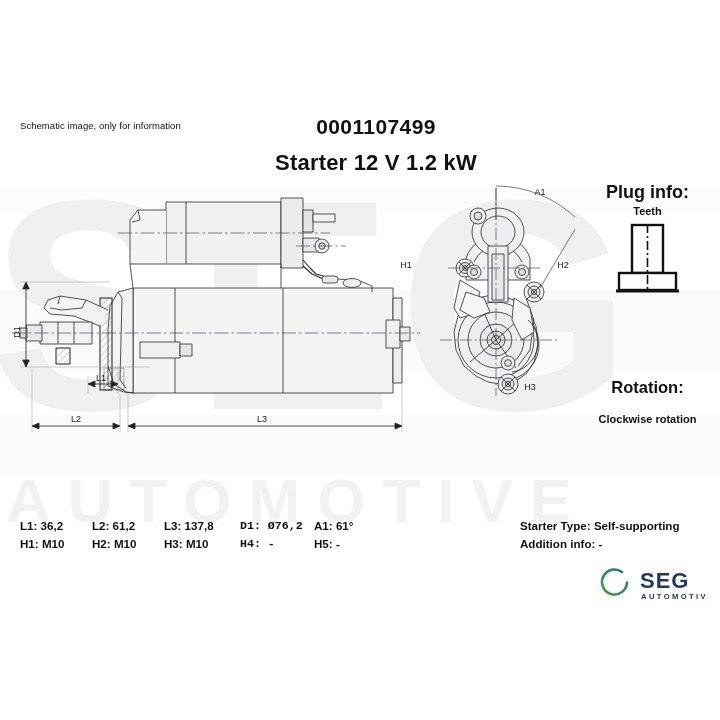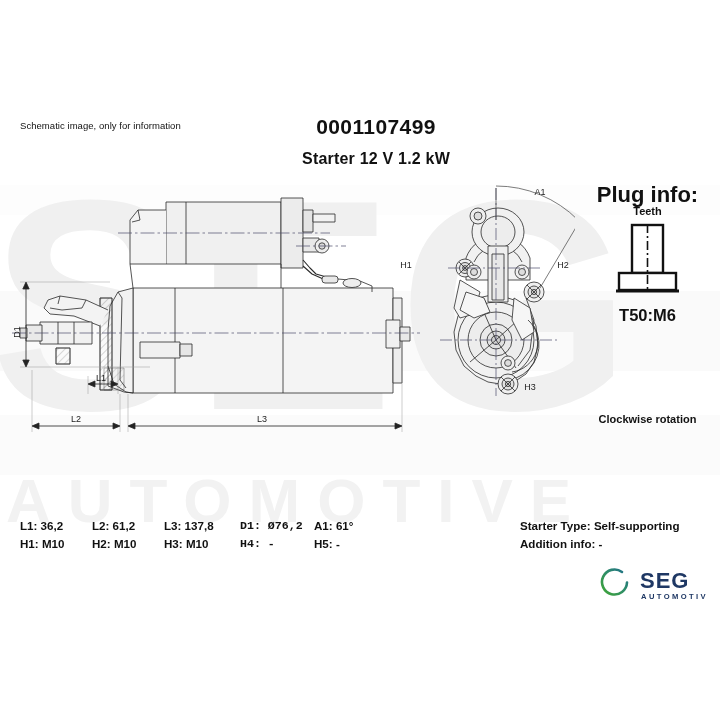--- a/index.html
+++ b/index.html
@@ -37,32 +37,32 @@
     position:absolute;left:20px;top:120px;
     font-size:9.5px;font-weight:400;color:#111;letter-spacing:0.05px;
   }
   .part-no{
     position:absolute;left:0;top:115px;width:720px;
     text-align:center;font-size:21px;font-weight:700;letter-spacing:0.4px;
     padding-left:32px;box-sizing:border-box;
   }
   .title{
     position:absolute;left:0;top:150px;width:720px;
-    text-align:center;font-size:16px;font-weight:700;letter-spacing:0.2px;
+    text-align:center;font-size:22px;font-weight:700;letter-spacing:0.2px;
     padding-left:32px;box-sizing:border-box;
   }
 
   
   .drawing{position:absolute;left:0;top:180px;width:575px;height:280px;}
   .drawing svg{display:block;}
 
   
   .plug-panel{position:absolute;left:575px;top:180px;width:145px;height:280px;}
   .plug-title{position:absolute;left:0;top:2px;width:145px;text-align:center;
-    font-size:22px;font-weight:700;}
+    font-size:18px;font-weight:700;}
   .bolt-label{position:absolute;left:0;top:25px;width:145px;text-align:center;
     font-size:11px;font-weight:700;}
   .bolt-svg{position:absolute;left:0;top:38px;width:145px;}
   .plug-row{position:absolute;width:145px;text-align:center;font-size:16.5px;font-weight:700;}
   .t50{left:0;top:126px;}
   .t30{left:0;top:162px;}
   .rot-title{left:0;top:198px;}
   .rot-val{position:absolute;left:0;top:233px;width:145px;text-align:center;
     font-size:11px;font-weight:700;}
 
@@ -294,21 +294,21 @@
 
           <rect x="44" y="55" width="57" height="17"></rect>
 
           <line x1="41" y1="73" x2="104" y2="73" stroke-width="3.2"></line>
         </g>
 
         <line x1="72.5" y1="6" x2="72.5" y2="72" stroke="#111" stroke-width="1.6" stroke-dasharray="9,3,2,3"></line>
       </svg>
     </div>
 
-    <div class="plug-row t50">T50:M6</div>
+    <div class="plug-row rot-title">Rotation:</div>
     <div class="rot-val">Clockwise rotation</div>
   </div>
 
   <div class="specs">
     <div class="spec-col" style="left:20px;top:12px;">
       <span class="spec-line">L1: 36,2</span>
       <span class="spec-line">H1: M10</span>
     </div>
     <div class="spec-col" style="left:92px;top:12px;">
       <span class="spec-line">L2: 61,2</span>

